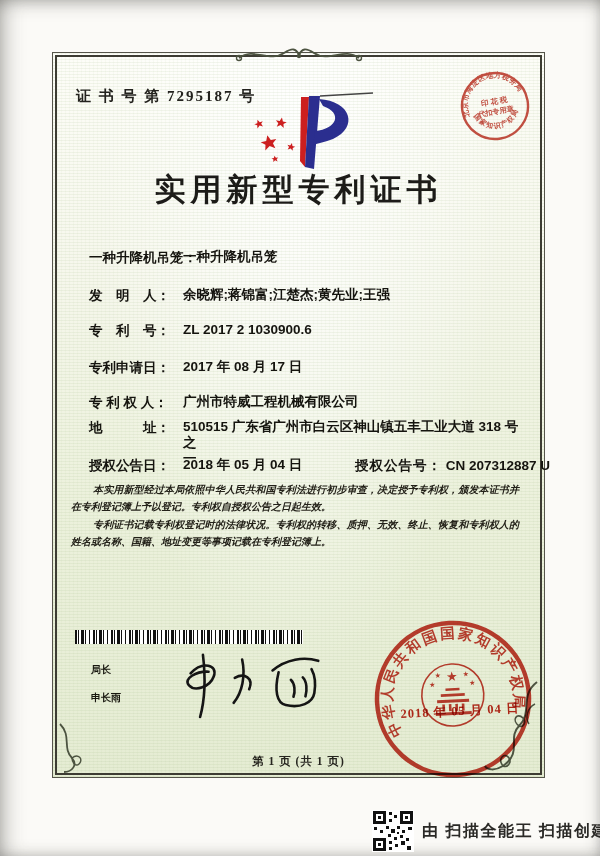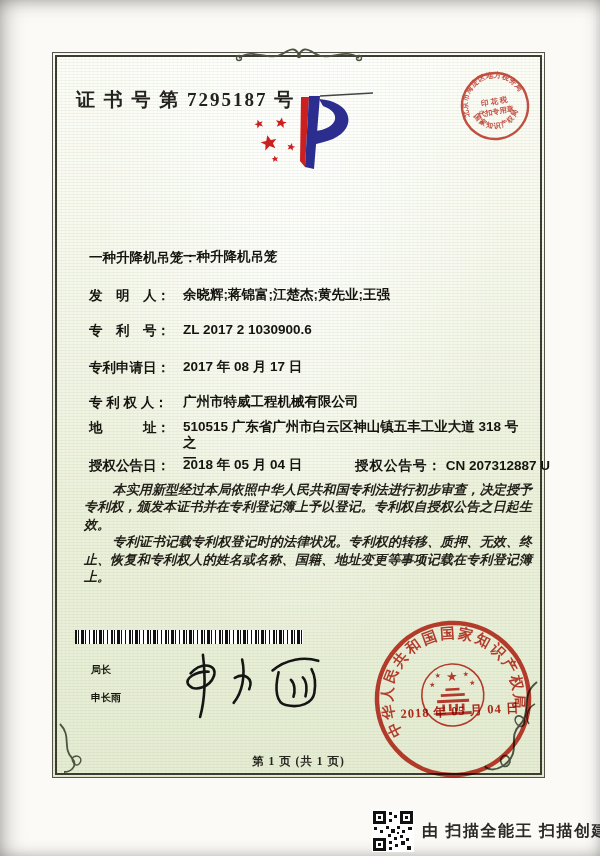--- a/index.html
+++ b/index.html
@@ -8,32 +8,32 @@
         box-shadow:inset 14px 0 22px -12px rgba(60,60,55,.45), inset 0 14px 18px -12px rgba(60,60,55,.35),
                    inset -10px 0 16px -10px rgba(60,60,55,.30), inset 0 -10px 16px -10px rgba(60,60,55,.25);}
   .cert{position:absolute;left:52px;top:52px;width:491px;height:724px;border:1px solid #55544a;
         background:linear-gradient(180deg,#fdfdf8 0%,#f6f7ec 30%,#ecf1dc 62%,#e5ecd3 100%);}
   .cert-inner{position:absolute;inset:2px;border:2px solid #3d3c33;pointer-events:none;}
   .cert .texture{position:absolute;inset:0;z-index:0;
         background:repeating-linear-gradient(0deg,rgba(140,170,110,.10) 0 1px,transparent 1px 3px),
                    repeating-linear-gradient(90deg,rgba(140,170,110,.05) 0 1px,transparent 1px 4px),
                    radial-gradient(ellipse at 50% 10%,rgba(255,255,255,.9),rgba(255,255,255,0) 60%);}
   .cert>*{z-index:1;}
-  .cert-no{position:absolute;left:23px;top:34px;font-size:19px;color:#23221e;letter-spacing:2px;font-weight:600;}
+  .cert-no{position:absolute;left:23px;top:34px;font-size:15px;color:#23221e;letter-spacing:2px;font-weight:600;}
   .logo{position:absolute;left:186px;top:38px;width:136px;height:84px;}
   .title{position:absolute;left:0;top:116px;width:100%;text-align:center;font-size:31px;font-weight:700;
          color:#1c1b18;letter-spacing:5px;}
   .row{position:absolute;left:36px;width:440px;font-family:"Liberation Sans","DejaVu Sans",sans-serif;
        font-weight:700;font-size:13.5px;color:#15140f;}
   .row .lbl{position:absolute;left:0;top:0;white-space:pre;}
   .row .val{position:absolute;left:94px;top:0;width:340px;line-height:16px;}
   .grant .val{width:120px;}
   .grant2{position:absolute;left:266px;top:0;white-space:nowrap;}
   .grant2 .lbl2{letter-spacing:1px;}
-  .paras{position:absolute;left:31px;top:428px;width:448px;font-style:italic;font-size:13px;line-height:17.4px;
+  .paras{position:absolute;left:18px;top:428px;width:448px;font-style:italic;font-size:10px;line-height:17.4px;
          color:#232119;text-align:justify;font-weight:600;}
   .paras p{margin:0;text-indent:2.2em;}
   .barcode{position:absolute;left:22px;top:577px;width:228px;height:14px;
       background:repeating-linear-gradient(90deg,#111 0 2px,#fff 2px 3px,#111 3px 4px,#fff 4px 6px,#111 6px 9px,#fff 9px 10px,#111 10px 11px,#fff 11px 14px,#111 14px 15px,#fff 15px 18px);}
   .signer-role{position:absolute;left:38px;top:610px;font-size:10px;font-weight:700;color:#18170f;
       font-family:"Liberation Sans","DejaVu Sans",sans-serif;}
   .signer-name{position:absolute;left:38px;top:638px;font-size:10px;font-weight:700;color:#18170f;
       font-family:Liberation Mono, monospace;}
   .signature{position:absolute;left:120px;top:594px;width:168px;height:74px;transform:rotate(-2deg);}
   .tax-seal{position:absolute;left:402px;top:13px;width:80px;height:80px;transform:rotate(-10deg);
@@ -104,20 +104,21 @@
       <text font-size="7.3" fill="#c0392b" letter-spacing="0.4" font-weight="bold">
         <textPath href="#taxTop" startOffset="2">北京市海淀区地方税务局</textPath>
       </text>
       <text font-size="7" fill="#c0392b" letter-spacing="1.2" font-weight="bold">
         <textPath href="#taxBot" startOffset="1">国家知识产权局</textPath>
       </text>
       <text x="40" y="38" text-anchor="middle" font-size="7.6" fill="#c0392b" font-weight="bold">印 花 税</text>
       <text x="40" y="48" text-anchor="middle" font-size="7.2" fill="#c0392b" font-weight="bold">代扣专用章</text>
     </svg>
 
+    <div class="title">实用新型专利证书</div>
 
     <div class="row" style="top:196px;">
       <span class="lbl">一种升降机吊笼：</span>
       <span class="val">一种升降机吊笼</span>
     </div>
     <div class="row" style="top:234px;">
       <span class="lbl">发　明　人：</span>
       <span class="val">余晓辉;蒋锦富;江楚杰;黄先业;王强</span>
     </div>
     <div class="row" style="top:269px;">

